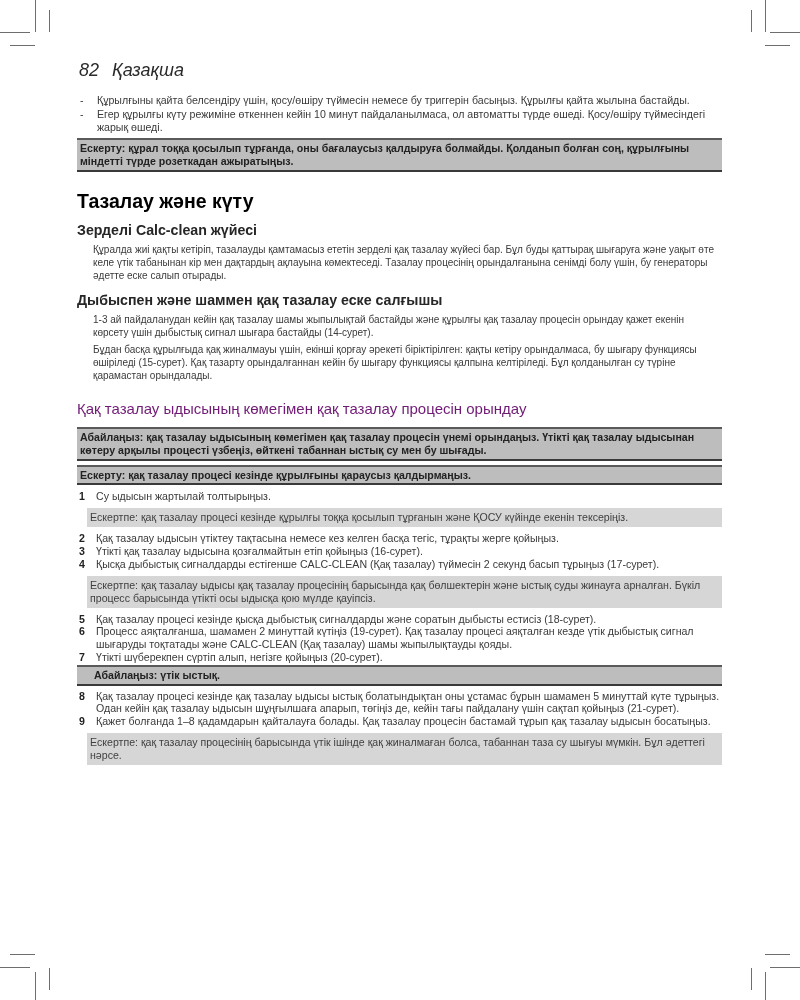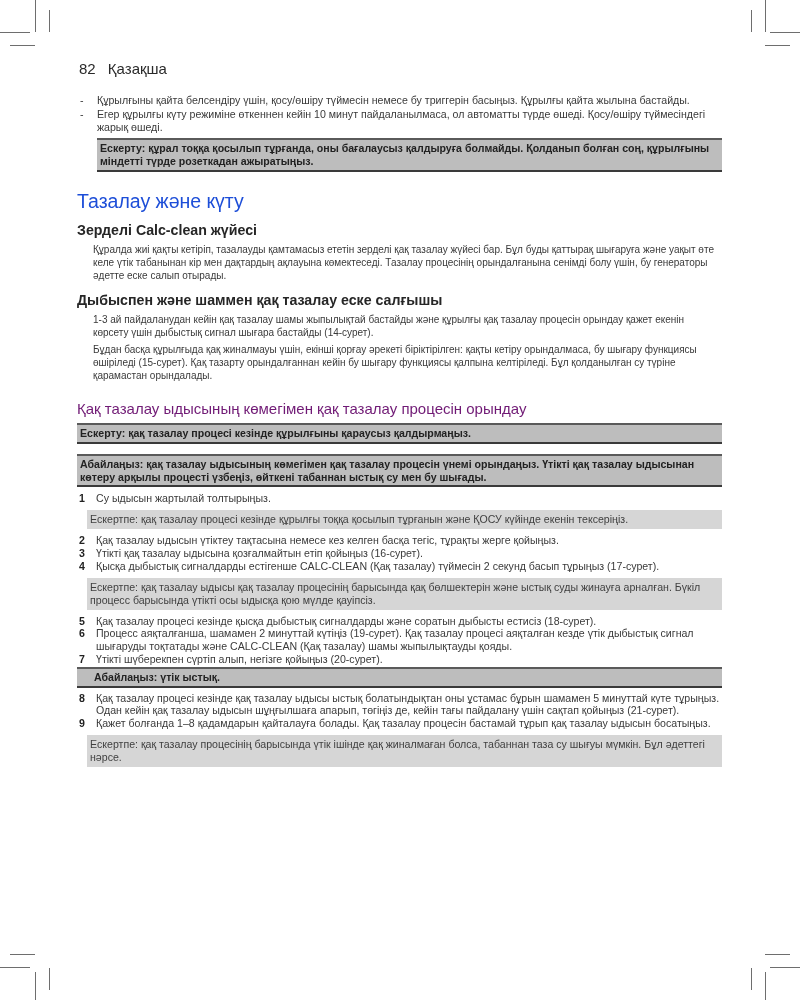--- a/index.html
+++ b/index.html
@@ -5,38 +5,38 @@
   html, body { margin: 0; padding: 0; background: #ffffff; }
   body {
     width: 800px; height: 1000px; position: relative; overflow: hidden;
     font-family: "Liberation Sans", "DejaVu Sans", sans-serif;
     color: #3a3a3a;
   }
   .crop { position: absolute; background: #6e6e6e; }
   .page {
     position: absolute; left: 77px; top: 60px; width: 645px;
   }
-  .page-header { font-size: 15px; color: #2a2a2a; margin: 0 0 14px 2px; height: 20px; }
+  .page-header { font-size: 18px; color: #2a2a2a; margin: 0 0 14px 2px; height: 20px; font-style: italic; }
   .page-header .num { margin-right: 8px; }
   .bullets { margin: 0; padding: 0; list-style: none; }
   .bullets li {
     position: relative; padding-left: 20px; font-size: 10.6px; line-height: 12.8px;
     color: #3a3a3a; margin-bottom: 1px;
   }
   .bullets li .dash { position: absolute; left: 3px; top: 0; }
   .warn {
     background: #bdbdbd; border-top: 2px solid #5a5a5a; border-bottom: 2px solid #3a3a3a;
     font-weight: bold; font-size: 10.6px; line-height: 12.8px; color: #222;
     padding: 2px 2px 2px 3px; margin: 4px 0 0 0;
   }
   .note {
     background: #d6d6d6; font-size: 10.6px; line-height: 13px; color: #3f3f3f;
     padding: 3px 4px 3px 3px;
   }
-  h1.sec { font-size: 19.5px; font-weight: normal; color: #1d4ed8; margin: 20px 0 10px 0; line-height: 22px; }
+  h1.sec { font-size: 19.5px; font-weight: bold; color: #000000; margin: 20px 0 10px 0; line-height: 22px; }
   h2.sub { font-size: 14.2px; font-weight: bold; color: #262626; margin: 0 0 4px 0; line-height: 17px; }
   h2.sub.plain { font-weight: normal; font-size: 15px; color: #701a75; }
   p.body { font-size: 10px; line-height: 13px; margin: 0 0 4px 16px; color: #3a3a3a; }
   .steps { margin: 0; padding: 0; list-style: none; }
   .step { position: relative; padding-left: 19px; font-size: 10.6px; line-height: 12.8px; margin: 0; }
   .step .n { position: absolute; left: 2px; top: 0; font-weight: bold; color: #222; }
   .step-note { margin: 5px 0 5px 10px; }
   .warn.step-warn { padding-left: 17px; margin: 1px 0 4px 0; }
 </style>
 </head>
@@ -66,34 +66,34 @@
   <div class="page-header">
     <span class="num">82</span>
     <span>Қазақша</span>
   </div>
 
   <ul class="bullets">
     <li><span class="dash">-</span><span>Құрылғыны қайта белсендіру үшін, қосу/өшіру түймесін немесе бу триггерін басыңыз. Құрылғы қайта жылына бастайды.</span></li>
     <li><span class="dash">-</span><span>Егер құрылғы күту режиміне өткеннен кейін 10 минут пайдаланылмаса, ол автоматты түрде өшеді. Қосу/өшіру түймесіндегі жарық өшеді.</span></li>
   </ul>
 
-  <div class="warn" style="margin-top:5px;margin-left:20px;">Ескерту: құрал тоққа қосылып тұрғанда, оны бағалаусыз қалдыруға болмайды. Қолданып болған соң, құрылғыны міндетті түрде розеткадан ажыратыңыз.</div>
+  <div class="warn" style="margin-top:5px;">Ескерту: құрал тоққа қосылып тұрғанда, оны бағалаусыз қалдыруға болмайды. Қолданып болған соң, құрылғыны міндетті түрде розеткадан ажыратыңыз.</div>
 
   <h1 class="sec" style="margin-top:18px;">Тазалау және күту</h1>
 
   <h2 class="sub">Зерделі Calc-clean жүйесі</h2>
   <p class="body">Құралда жиі қақты кетіріп, тазалауды қамтамасыз ететін зерделі қақ тазалау жүйесі бар. Бұл буды қаттырақ шығаруға және уақыт өте келе үтік табанынан кір мен дақтардың ақлауына көмектеседі. Тазалау процесінің орындалғанына сенімді болу үшін, бу генераторы әдетте еске салып отырады.</p>
 
   <h2 class="sub" style="margin-top:10px;">Дыбыспен және шаммен қақ тазалау еске салғышы</h2>
   <p class="body">1-3 ай пайдаланудан кейін қақ тазалау шамы жыпылықтай бастайды және құрылғы қақ тазалау процесін орындау қажет екенін көрсету үшін дыбыстық сигнал шығара бастайды (14-сурет).</p>
   <p class="body">Бұдан басқа құрылғыда қақ жиналмауы үшін, екінші қорғау әрекеті біріктірілген: қақты кетіру орындалмаса, бу шығару функциясы өшіріледі (15-сурет). Қақ тазарту орындалғаннан кейін бу шығару функциясы қалпына келтіріледі. Бұл қолданылған су түріне қарамастан орындалады.</p>
 
   <h2 class="sub plain" style="margin-top:18px;margin-bottom:6px;">Қақ тазалау ыдысының көмегімен қақ тазалау процесін орындау</h2>
+  <div class="warn" style="margin-top:10px;">Абайлаңыз: қақ тазалау ыдысының көмегімен қақ тазалау процесін үнемі орындаңыз. Үтікті қақ тазалау ыдысынан көтеру арқылы процесті үзбеңіз, өйткені табаннан ыстық су мен бу шығады.</div>
   <div class="warn">Ескерту: қақ тазалау процесі кезінде құрылғыны қараусыз қалдырмаңыз.</div>
-  <div class="warn" style="margin-top:10px;">Абайлаңыз: қақ тазалау ыдысының көмегімен қақ тазалау процесін үнемі орындаңыз. Үтікті қақ тазалау ыдысынан көтеру арқылы процесті үзбеңіз, өйткені табаннан ыстық су мен бу шығады.</div>
 
   <ol class="steps" style="margin-top:5px;">
     <li class="step"><span class="n">1</span><span>Су ыдысын жартылай толтырыңыз.</span></li>
     <li>
         <div class="note step-note">Ескертпе: қақ тазалау процесі кезінде құрылғы тоққа қосылып тұрғанын және ҚОСУ күйінде екенін тексеріңіз.</div>
       </li>
     <li class="step"><span class="n">2</span><span>Қақ тазалау ыдысын үтіктеу тақтасына немесе кез келген басқа тегіс, тұрақты жерге қойыңыз.</span></li>
     <li class="step"><span class="n">3</span><span>Үтікті қақ тазалау ыдысына қозғалмайтын етіп қойыңыз (16-сурет).</span></li>
     <li class="step"><span class="n">4</span><span>Қысқа дыбыстық сигналдарды естігенше CALC-CLEAN (Қақ тазалау) түймесін 2 секунд басып тұрыңыз (17-сурет).</span></li>
     <li>

